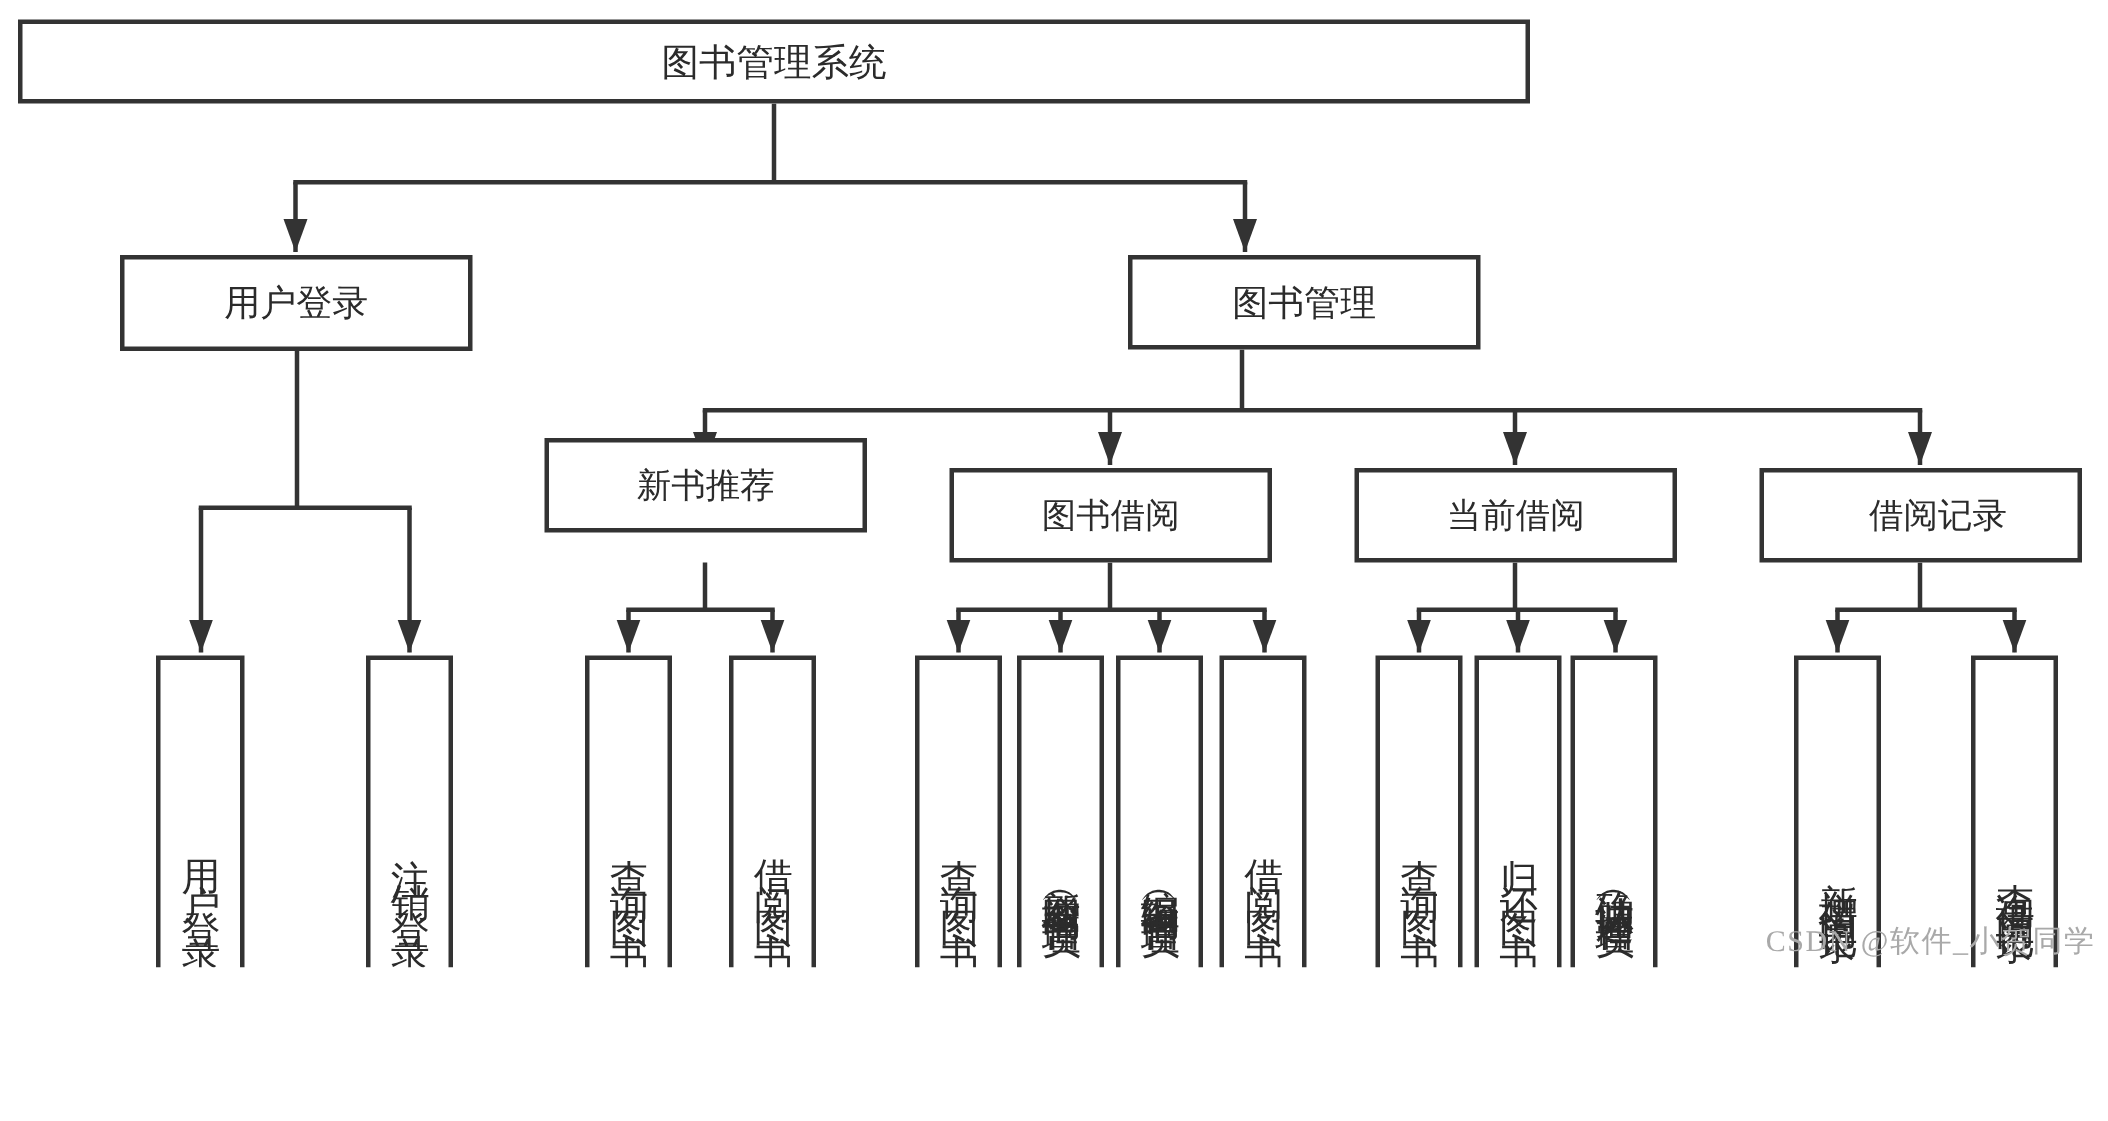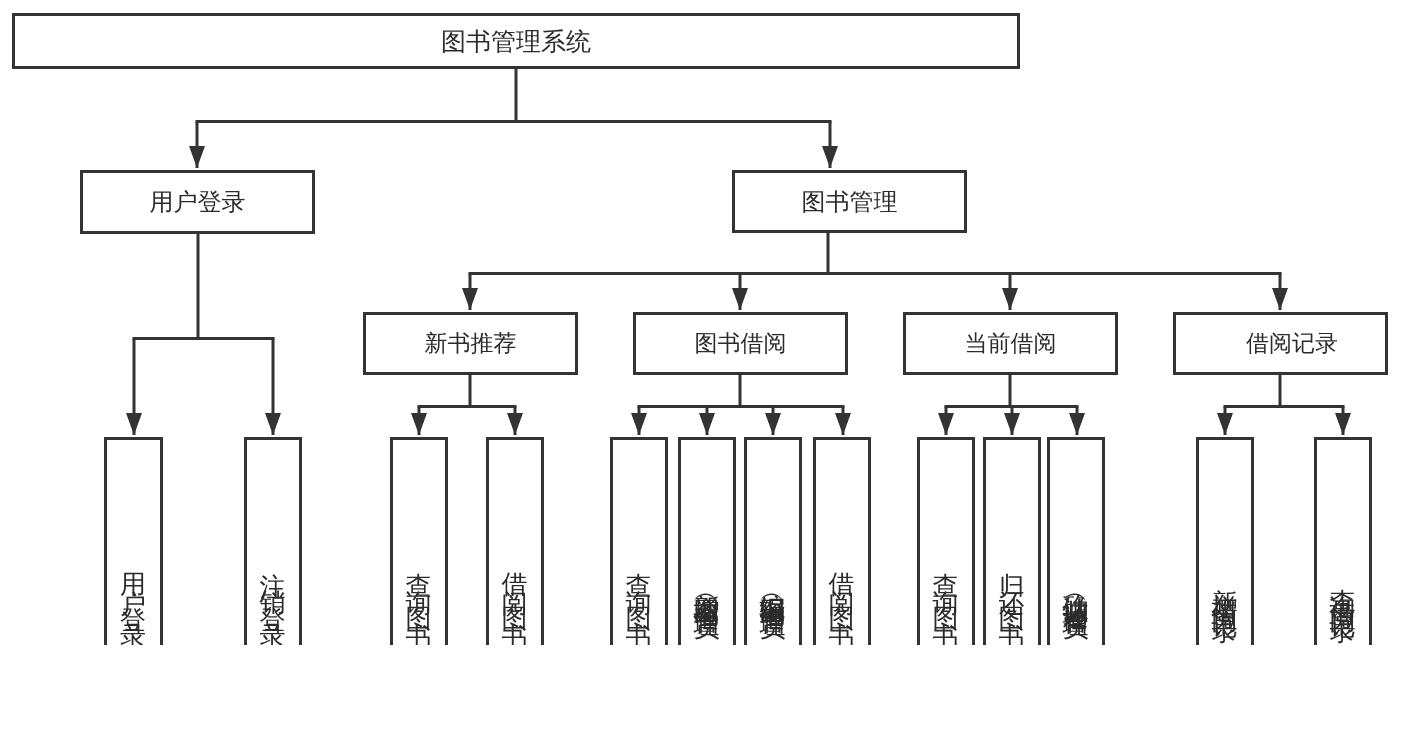--- a/index.html
+++ b/index.html
@@ -14,20 +14,21 @@
   body{
     font-family:"DejaVu Sans","Liberation Sans",sans-serif;
     color:var(--text);
   }
   .canvas{
     position:relative;
     width:1405px;
     height:645px;
     background:var(--background);
     overflow:hidden;
+    font-family:Liberation Serif, serif;
   }
   .edges{
     position:absolute;
     left:0;top:0;
     width:1405px;height:747px;
     z-index:1;
   }
   .edge{
     stroke:var(--line);
     stroke-width:3;
@@ -118,23 +119,23 @@
 
     <line class="edge" x1="1280" y1="375" x2="1280" y2="406.5"></line>
     <line class="edge" x1="1223.5" y1="406.5" x2="1344.5" y2="406.5"></line>
     <line class="edge" x1="1225" y1="406.5" x2="1225" y2="435" marker-end="url(#arrow)"></line>
     <line class="edge" x1="1343" y1="406.5" x2="1343" y2="435" marker-end="url(#arrow)"></line>
   </svg>
 
   <div class="node root" style="left:12px;top:13px;width:1008px;height:56px;">图书管理系统</div>
 
   <div class="node lvl2" style="left:80px;top:170px;width:235px;height:64px;">用户登录</div>
-  <div class="node lvl2" style="left:732px;top:170px;width:235px;height:63px;">图书管理</div>
+  <div class="node lvl2" style="left:752px;top:170px;width:235px;height:63px;">图书管理</div>
 
-  <div class="node lvl3" style="left:363px;top:312px;width:215px;height:63px;">新书推荐</div>
+  <div class="node lvl3" style="left:363px;top:292px;width:215px;height:63px;">新书推荐</div>
   <div class="node lvl3" style="left:633px;top:312px;width:215px;height:63px;">图书借阅</div>
   <div class="node lvl3" style="left:903px;top:312px;width:215px;height:63px;text-align:right;">当前借阅</div>
   <div class="node lvl3" style="left:1173px;top:312px;width:215px;height:63px;padding-left:23px;">借阅记录</div>
 
   <div class="node leaf" style="left:104px;top:437px;width:59px;height:298px;">
     <span class="vt v4">用户登录</span>
   </div>
   <div class="node leaf" style="left:244px;top:437px;width:58px;height:298px;">
     <span class="vt v4">注销登录</span>
   </div>
@@ -169,14 +170,15 @@
     <span class="vt v9">确认归还（管理员）</span>
   </div>
 
   <div class="node leaf" style="left:1196px;top:437px;width:58px;height:298px;">
     <span class="vt v6">新增借阅记录</span>
   </div>
   <div class="node leaf" style="left:1314px;top:437px;width:58px;height:298px;">
     <span class="vt v6">查询借阅记录</span>
   </div>
 
+  <div class="watermark">CSDN @软件_小贺同学</div>
 
 </div>
 
 </body></html>

